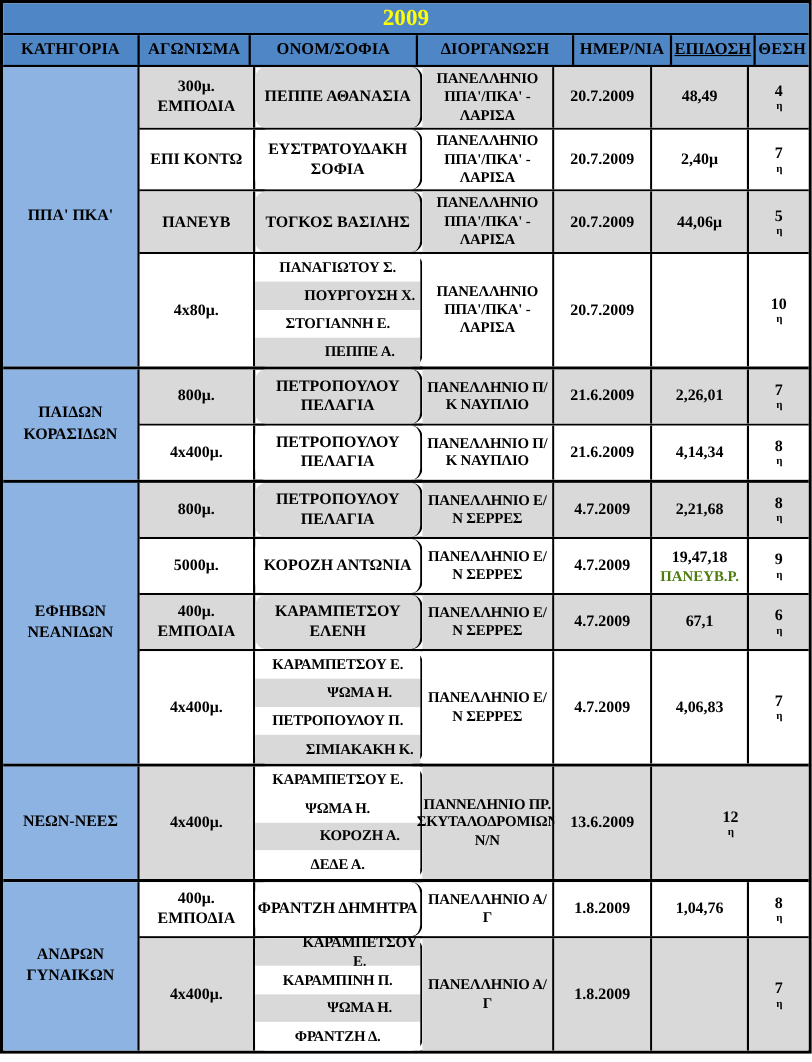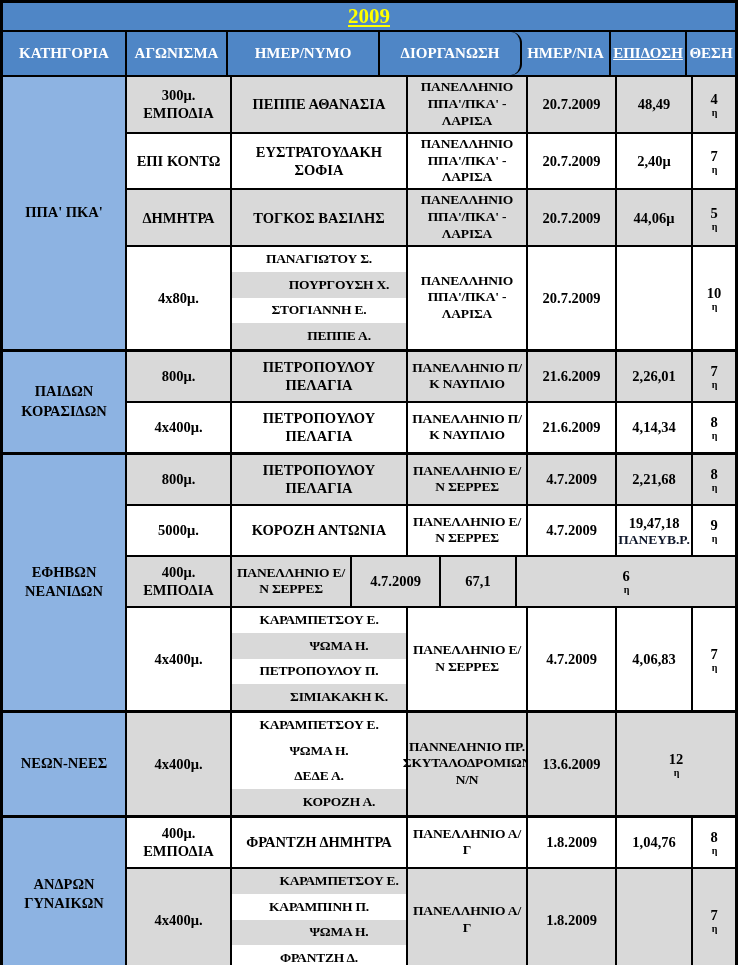--- a/index.html
+++ b/index.html
@@ -8,73 +8,72 @@
     box-sizing:border-box;
     border:3px solid #000;
     font-family:"Liberation Serif","DejaVu Serif",serif;
     font-weight:bold;
     color:#000;
   }
   .title-row{
     background:#4f86c6;color:#ffff00;text-align:center;
     font-size:21px;height:27px;line-height:26px;
     border-bottom:2px solid #000;
-    text-decoration:underline;
   }
   .header-row{display:flex;background:#4f86c6;border-bottom:2px solid #000;}
   .hcell{
-    color:#ffffff;font-size:15px;height:43px;box-sizing:border-box;
+    color:#000000;font-size:15px;height:27px;box-sizing:border-box;
     display:flex;align-items:center;justify-content:center;
     border-right:2px solid #000;text-align:center;
   }
-  .hc0{width:124px;}.hc1{width:101px;}.hc2{width:152px;}.hc3{width:142px;border-radius:11px;}
+  .hc0{width:124px;}.hc1{width:101px;}.hc2{width:152px;}.hc3{width:142px;}
   .hc4{width:89px;}.hc5{width:76px;text-decoration:underline;}.hc6{flex:1;border-right:none;}
 
   .group{display:flex;border-bottom:3px solid #000;}
   .group:last-child{border-bottom:none;}
   .cat{
     width:124px;flex-shrink:0;box-sizing:border-box;
     background:#8db3e2;border-right:2px solid #000;
     display:flex;align-items:center;justify-content:center;
     text-align:center;font-size:14.5px;padding:2px;line-height:1.35;
   }
   .rows{flex:1;display:flex;flex-direction:column;}
   .row{display:flex;border-bottom:2px solid #000;flex:1;}
   .row:last-child{border-bottom:none;}
   .cell{
     box-sizing:border-box;border-right:2px solid #000;
     display:flex;flex-direction:column;align-items:center;justify-content:center;
     text-align:center;font-size:14.5px;padding:2px;background:#fff;line-height:1.25;
   }
   .shade-gray .cell{background:#d9d9d9;}
   .c-event{width:105px;min-height:49px;}
-  .c-names{width:176px;}
+  .c-names{width:152px;border-radius:10px;}
   .c-meet{width:120px;font-size:13.5px;letter-spacing:-0.2px;}
   .c-date{width:89px;}
-  .c-result{width:76px;}
+  .c-result{width:88px;}
   .c-place{flex:1;border-right:none;}
   .c-names.relay{padding:0;align-items:stretch;justify-content:flex-start;}
   .shade-gray .c-names.relay,.shade-white .c-names.relay{background:#fff;}
   .sub{
     height:25.5px;display:flex;align-items:center;justify-content:center;
     font-size:13.5px;background:#fff;letter-spacing:-0.2px;
   }
   .sub.shaded{background:#d9d9d9;padding-left:40px;}
-  .note{color:#0f172a;font-size:13.5px;line-height:1.15;}
+  .note{color:#4d7c0f;font-size:13.5px;line-height:1.15;}
   .c-place sup{font-size:10px;margin-left:1px;line-height:1;}
 </style>
 </head>
 <body>
 
 <div class="sheet">
   <div class="title-row">2009</div>
   <div class="header-row" id="header-row">
       <div class="hcell hc0">ΚΑΤΗΓΟΡΙΑ</div>
       <div class="hcell hc1">ΑΓΩΝΙΣΜΑ</div>
-      <div class="hcell hc2">ΗΜΕΡ/ΝΥΜΟ</div>
+      <div class="hcell hc2">ΟΝΟΜ/ΣΟΦΙΑ</div>
       <div class="hcell hc3">ΔΙΟΡΓΑΝΩΣΗ</div>
       <div class="hcell hc4">ΗΜΕΡ/ΝΙΑ</div>
       <div class="hcell hc5">ΕΠΙΔΟΣΗ</div>
       <div class="hcell hc6">ΘΕΣΗ</div>
     </div>
   <div id="groups">
       <div class="group">
         <div class="cat">ΠΠΑ' ΠΚΑ'</div>
         <div class="rows">
           <div class="row shade-gray">
@@ -97,21 +96,21 @@
             <div class="cell c-date">20.7.2009</div>
             <div class="cell c-result">
               <div>2,40μ</div>
             </div>
             <div class="cell c-place">
               <span>7</span>
               <sup>η</sup>
             </div>
           </div>
           <div class="row shade-gray">
-            <div class="cell c-event">ΔΗΜΗΤΡΑ</div>
+            <div class="cell c-event">ΠΑΝΕΥΒ</div>
             <div class="cell c-names">ΤΟΓΚΟΣ ΒΑΣΙΛΗΣ</div>
             <div class="cell c-meet">ΠΑΝΕΛΛΗΝΙΟ ΠΠΑ'/ΠΚΑ' - ΛΑΡΙΣΑ</div>
             <div class="cell c-date">20.7.2009</div>
             <div class="cell c-result">
               <div>44,06μ</div>
             </div>
             <div class="cell c-place">
               <span>5</span>
               <sup>η</sup>
             </div>
@@ -192,20 +191,21 @@
               <div>19,47,18</div>
               <div class="note">ΠΑΝΕΥΒ.Ρ.</div>
             </div>
             <div class="cell c-place">
               <span>9</span>
               <sup>η</sup>
             </div>
           </div>
           <div class="row shade-gray">
             <div class="cell c-event">400μ. ΕΜΠΟΔΙΑ</div>
+            <div class="cell c-names">ΚΑΡΑΜΠΕΤΣΟΥ ΕΛΕΝΗ</div>
             <div class="cell c-meet">ΠΑΝΕΛΛΗΝΙΟ Ε/Ν ΣΕΡΡΕΣ</div>
             <div class="cell c-date">4.7.2009</div>
             <div class="cell c-result">
               <div>67,1</div>
             </div>
             <div class="cell c-place">
               <span>6</span>
               <sup>η</sup>
             </div>
           </div>
@@ -230,22 +230,22 @@
         </div>
       </div>
       <div class="group">
         <div class="cat">ΝΕΩΝ-ΝΕΕΣ</div>
         <div class="rows">
           <div class="row shade-gray">
             <div class="cell c-event">4x400μ.</div>
             <div class="cell c-names relay">
               <div class="sub">ΚΑΡΑΜΠΕΤΣΟΥ Ε.</div>
               <div class="sub">ΨΩΜΑ Η.</div>
+              <div class="sub shaded">ΚΟΡΟΖΗ Α.</div>
               <div class="sub">ΔΕΔΕ Α.</div>
-              <div class="sub shaded">ΚΟΡΟΖΗ Α.</div>
             </div>
             <div class="cell c-meet">ΠΑΝΝΕΛΗΝΙΟ ΠΡ. ΣΚΥΤΑΛΟΔΡΟΜΙΩΝ Ν/Ν</div>
             <div class="cell c-date">13.6.2009</div>
             <div class="cell c-place">
               <span>12</span>
               <sup>η</sup>
             </div>
           </div>
         </div>
       </div>

